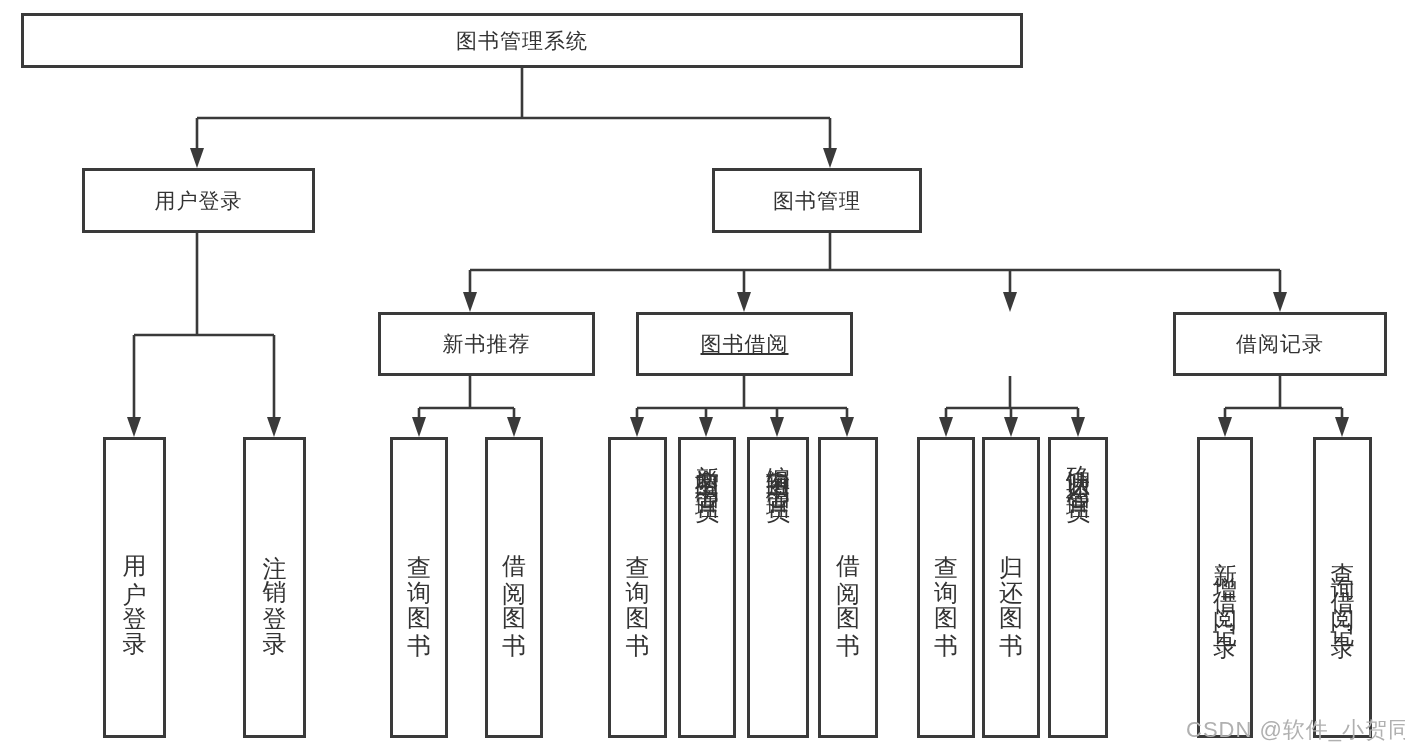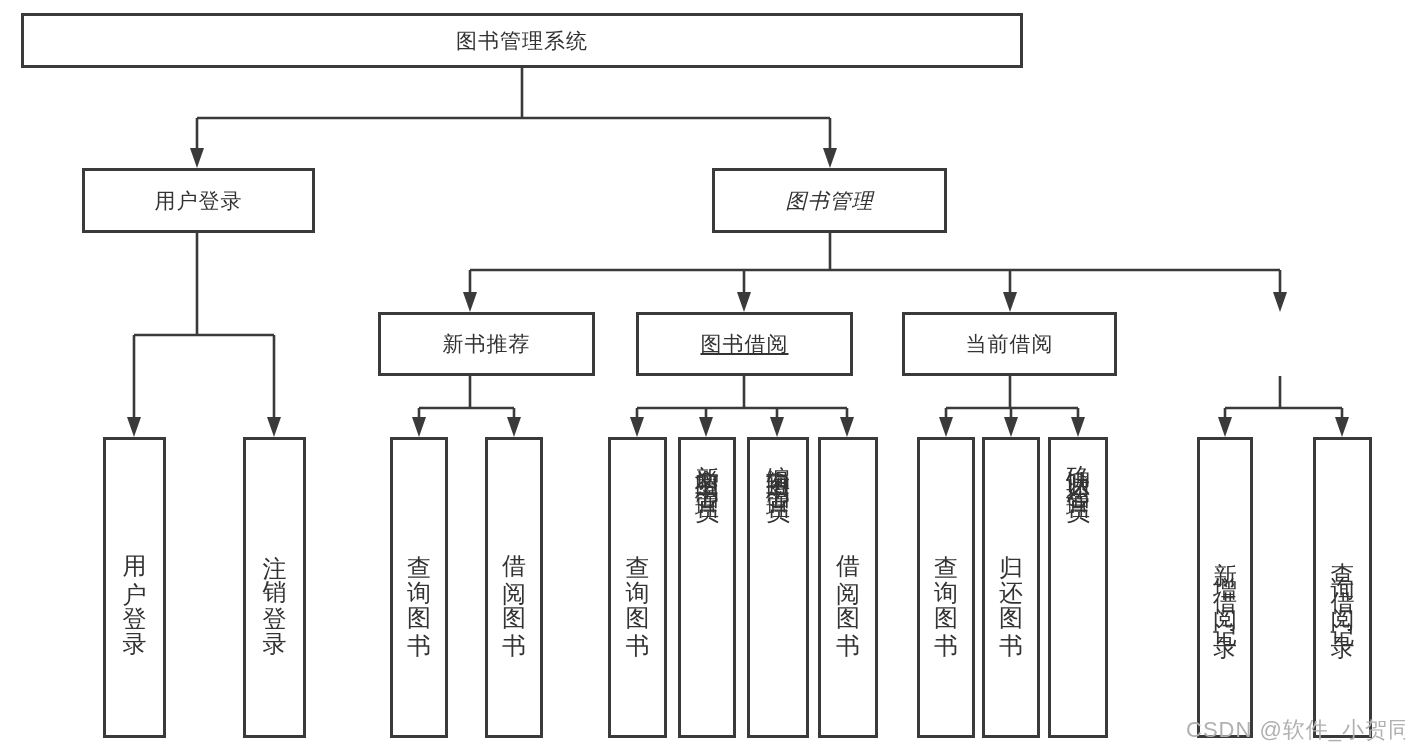--- a/index.html
+++ b/index.html
@@ -65,32 +65,32 @@
     </g>
   </svg>
 
   <div class="node h-label" style="left:21px;top:13px;width:1002px;height:55px;">
     <span>图书管理系统</span>
   </div>
 
   <div class="node h-label" style="left:82px;top:168px;width:233px;height:65px;">
     <span>用户登录</span>
   </div>
-  <div class="node h-label" style="left:712px;top:168px;width:235px;height:65px;font-style:italic;">
+  <div class="node h-label" style="left:712px;top:168px;width:210px;height:65px;">
     <span>图书管理</span>
   </div>
 
   <div class="node h-label" style="left:378px;top:312px;width:217px;height:64px;">
     <span>新书推荐</span>
   </div>
   <div class="node h-label" style="left:636px;top:312px;width:217px;height:64px;text-decoration:underline;">
     <span>图书借阅</span>
   </div>
-  <div class="node h-label" style="left:902px;top:312px;width:215px;height:64px;">
-    <span>当前借阅</span>
+  <div class="node h-label" style="left:1173px;top:312px;width:214px;height:64px;">
+    <span>借阅记录</span>
   </div>
 
   <div class="node v-node" style="left:103px;top:437px;width:63px;height:301px;">
     <span class="len4">用户登录</span>
   </div>
   <div class="node v-node" style="left:243px;top:437px;width:63px;height:301px;">
     <span class="len4">注销登录</span>
   </div>
 
   <div class="node v-node" style="left:390px;top:437px;width:58px;height:301px;">

